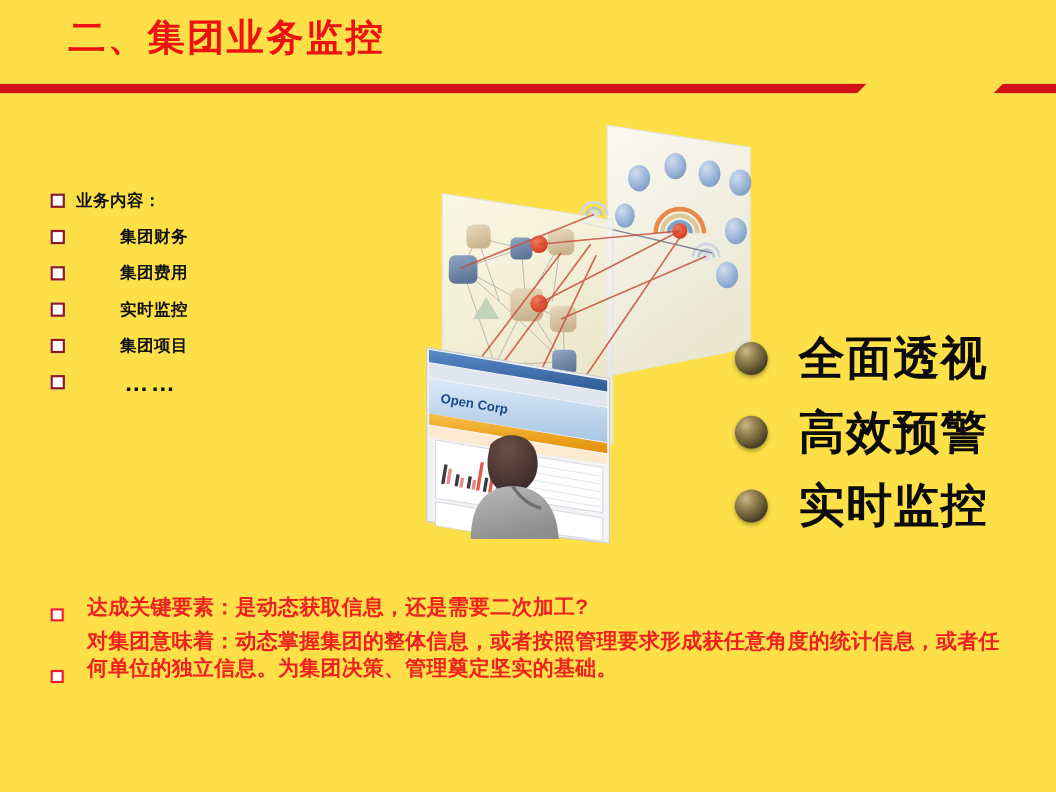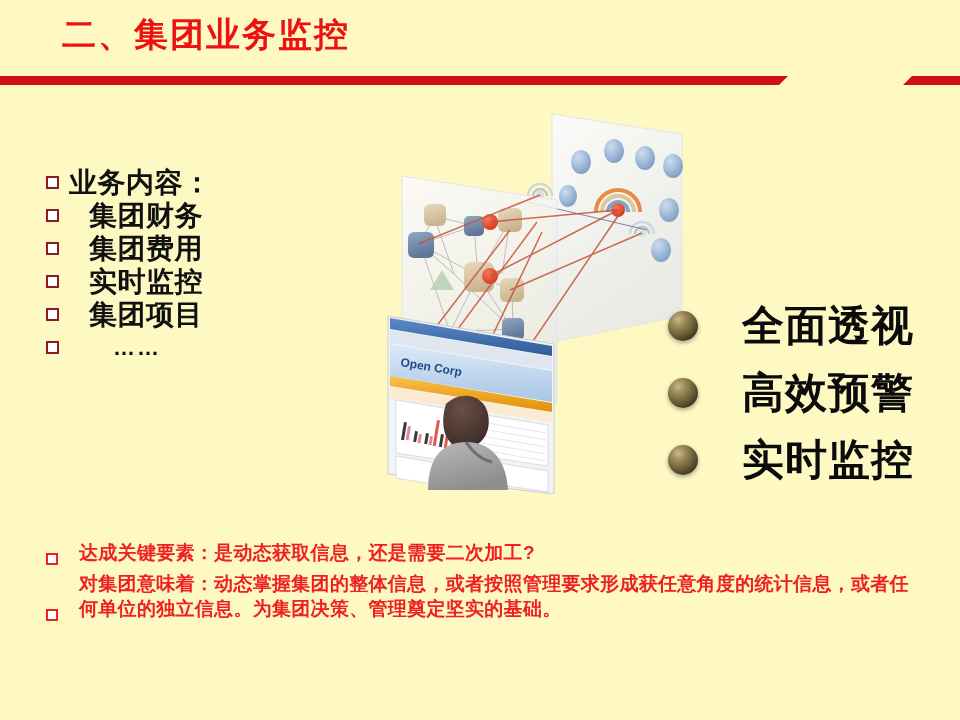--- a/index.html
+++ b/index.html
@@ -10,21 +10,21 @@
   body {
     width: 960px;
     height: 720px;
     position: relative;
     overflow: hidden;
     font-family: "Liberation Sans", "DejaVu Sans", sans-serif;
   }
   #slide {
     position: absolute;
     inset: 0;
-    background: #fef9c3;
+    background: #fde047;
   }
 
   
   .slide-title {
     position: absolute;
     left: 62px;
     top: 14px;
     font-size: 34px;
     font-weight: bold;
     color: #ee1111;
@@ -68,28 +68,28 @@
   .sq-bullet {
     width: 13px;
     height: 13px;
     border: 2.5px solid #8e1a22;
     background: #ffffff;
     flex: 0 0 auto;
     box-sizing: border-box;
     margin-right: 10px;
   }
   .list-label {
-    font-size: 28px;
+    font-size: 15px;
     font-weight: bold;
     color: #101010;
     white-space: nowrap;
     letter-spacing: 0.5px;
   }
   .list-row.indent .list-label {
-    margin-left: 20px;
+    margin-left: 40px;
   }
   .list-row.ellipsis .list-label {
     margin-left: 44px;
     font-size: 22px;
     letter-spacing: 2px;
   }
 
   
   .graphic {
     position: absolute;
@@ -104,21 +104,20 @@
   .benefits {
     position: absolute;
     left: 668px;
     top: 292px;
     width: 290px;
   }
   .benefit-row {
     display: flex;
     align-items: center;
     height: 67px;
-    gap: 16px;
   }
   .sphere {
     width: 30px;
     height: 30px;
     border-radius: 50%;
     flex: 0 0 auto;
     margin-right: 28px;
     background:
       radial-gradient(circle at 34% 28%, #cbb98d 0%, #a08f5c 22%, #6e6239 52%, #3b3421 80%, #241f12 100%);
     box-shadow: 0 2px 4px rgba(0,0,0,0.35);

